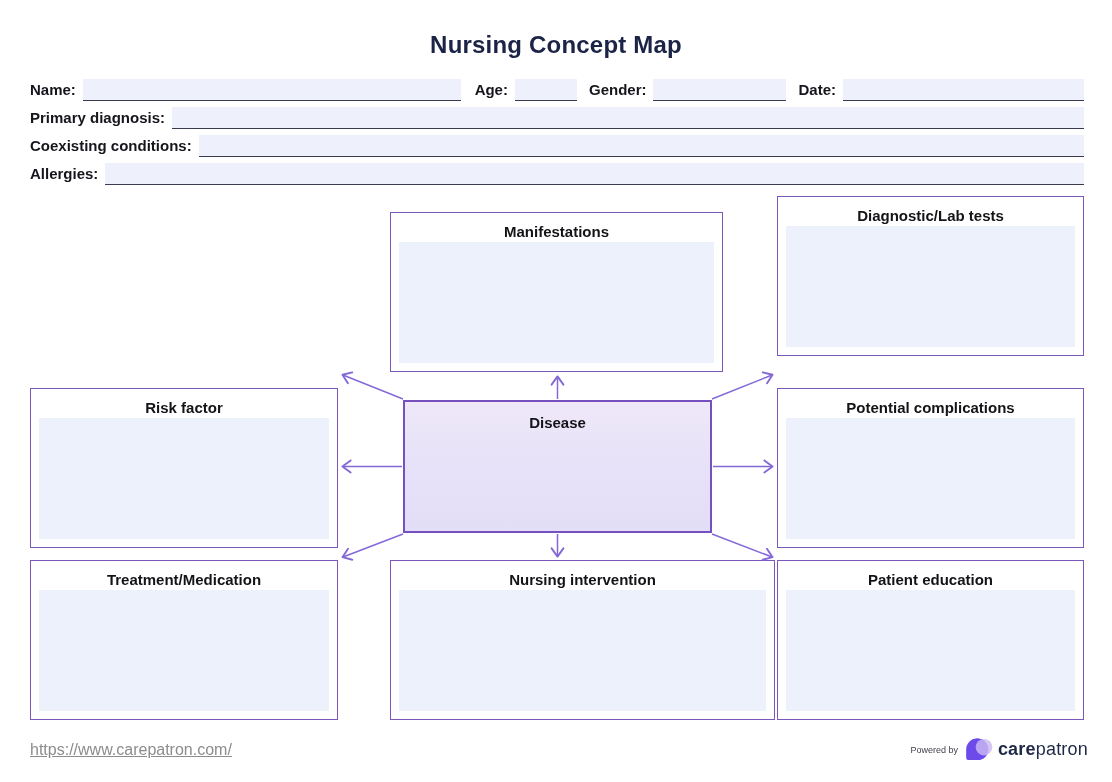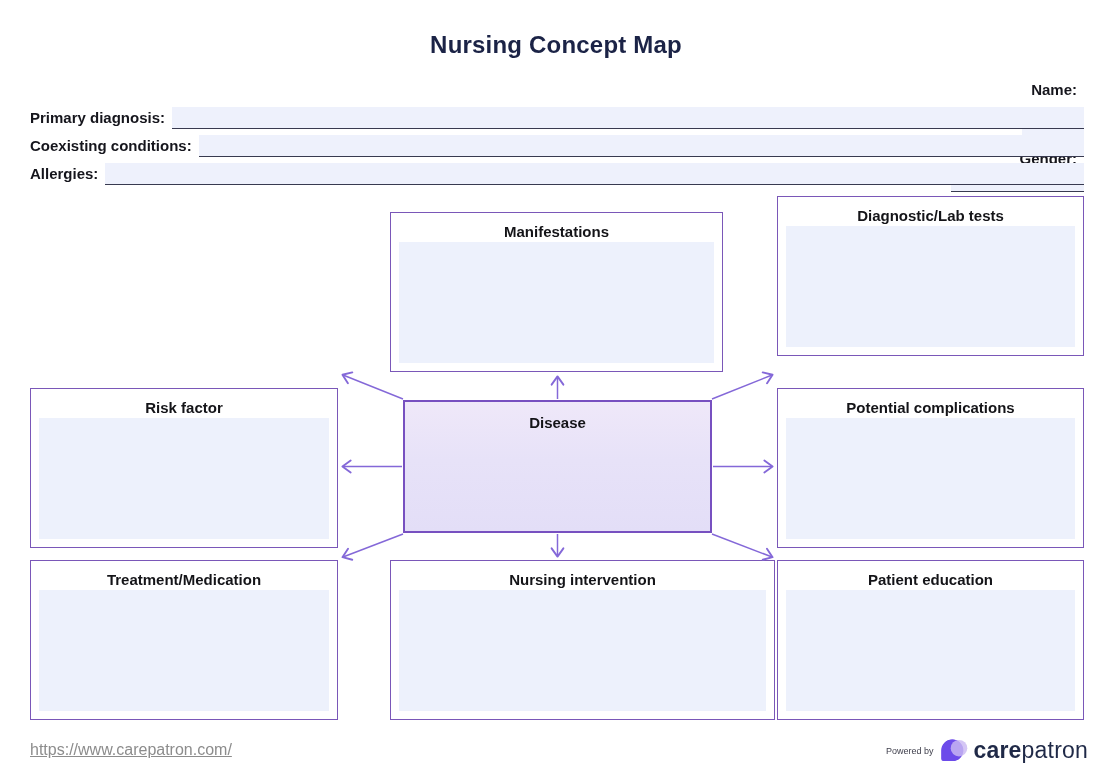--- a/index.html
+++ b/index.html
@@ -48,31 +48,31 @@
   
   .footer-link{
     position:absolute;left:30px;top:741px;font-size:16px;color:#8c8c8c;
     text-decoration:underline;cursor:pointer;
   }
   .powered{
     position:absolute;right:24px;top:737px;display:flex;align-items:center;justify-content:flex-end;
   }
   .powered-label{font-size:9px;color:#3f3f4c;margin-right:7px;}
   .logo-mark{display:block;margin-right:5px;}
-  .wordmark{font-size:23px;color:#1f2947;letter-spacing:.2px;}
+  .wordmark{font-size:18px;color:#1f2947;letter-spacing:.2px;}
   .wordmark .b{font-weight:bold;}
 </style>
 </head>
 <body>
 
 <div class="page">
 
   <div class="page-title">Nursing Concept Map</div>
 
-  <div class="form-row" style="top:78px;flex-direction:column;">
+  <div class="form-row" style="top:78px;">
     <span class="form-label">Name:</span>
     <div class="field grow"></div>
     <span class="form-label ml">Age:</span>
     <div class="field" style="width:62px;"></div>
     <span class="form-label ml" style="margin-left:12px;">Gender:</span>
     <div class="field" style="width:133px;"></div>
     <span class="form-label ml" style="margin-left:12px;">Date:</span>
     <div class="field" style="width:241px;"></div>
   </div>
 

